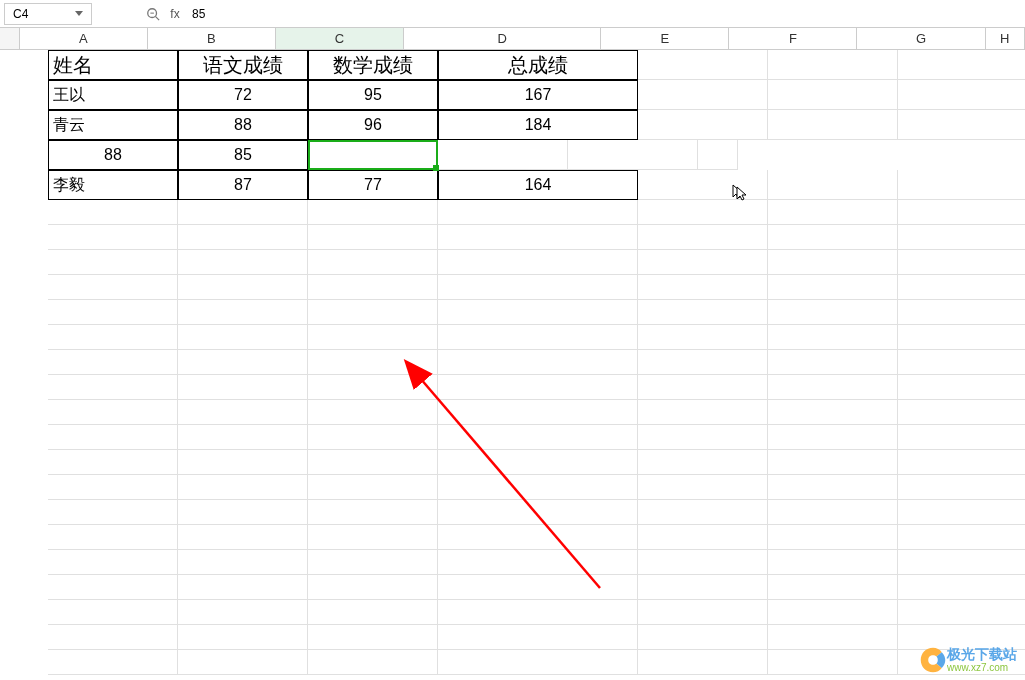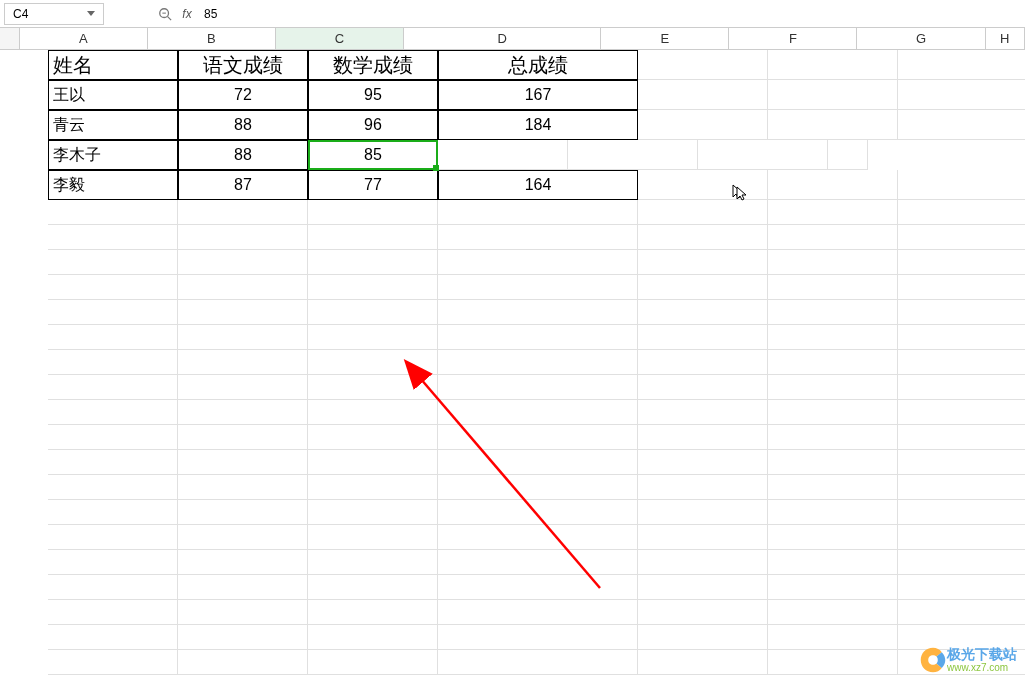--- a/index.html
+++ b/index.html
@@ -1,23 +1,23 @@
 <!DOCTYPE html>
 <html><head>
   <meta charset="utf-8">
   <style>
     * { margin: 0; padding: 0; box-sizing: border-box; }
     body { font-family: Arial, "Microsoft YaHei", sans-serif; background: #fff; overflow: hidden; width: 1025px; height: 680px; position: relative; }
     
     .formula-bar { height: 28px; display: flex; align-items: center; border-bottom: 1px solid #ccc; background: #fff; padding: 0 4px; }
-    .cell-ref-box { width: 100px; height: 22px; border: 1px solid #ccc; display: flex; align-items: center; padding: 0 8px; font-size: 12px; }
+    .cell-ref-box { width: 88px; height: 22px; border: 1px solid #ccc; display: flex; align-items: center; padding: 0 8px; font-size: 12px; }
     .cell-ref-text { flex: 1; }
     .dropdown-arrow { width: 0; height: 0; border-left: 4px solid transparent; border-right: 4px solid transparent; border-top: 5px solid #666; }
     .fb-spacer { width: 50px; }
-    .fb-icon { width: 22px; height: 22px; display: flex; align-items: center; justify-content: center; font-size: 12px; color: #555; cursor: default; font-style: italic; }
+    .fb-icon { width: 22px; height: 22px; display: flex; align-items: center; justify-content: center; font-size: 12px; color: #555; cursor: default; }
     .formula-input { flex: 1; height: 22px; border: none; padding: 0 6px; font-size: 12px; outline: none; }
     
     .sheet-area { position: relative; }
     
     .col-headers { display: flex; height: 22px; background: #fff; border-bottom: 1px solid #ccc; }
     .corner-cell { width: 20px; border-right: 1px solid #ccc; background: #f5f5f5; }
     .col-header { border-right: 1px solid #ccc; display: flex; align-items: center; justify-content: center; font-size: 13px; color: #333; background: #fff; cursor: pointer; }
     .col-header.selected { background: #e6f3ea; }
     .col-A { width: 130px; }
     .col-B { width: 130px; }
@@ -116,21 +116,20 @@
         <div class="cell col-B databorder data-cell center">88</div>
         <div class="cell col-C databorder data-cell center">96</div>
         <div class="cell col-D databorder data-cell center">184</div>
         <div class="cell col-E"></div>
         <div class="cell col-F"></div>
         <div class="cell col-G"></div>
         <div class="cell col-H"></div>
       </div>
 
       <div class="cell-row data-row">
-        <div class="cell col-A databorder data-cell">李木子</div>
         <div class="cell col-B databorder data-cell center">88</div>
         <div class="cell col-C databorder data-cell center">85</div>
         <div class="cell col-E"></div>
         <div class="cell col-F"></div>
         <div class="cell col-G"></div>
         <div class="cell col-H"></div>
       </div>
 
       <div class="cell-row data-row">
         <div class="cell col-A databorder data-cell">李毅</div>

